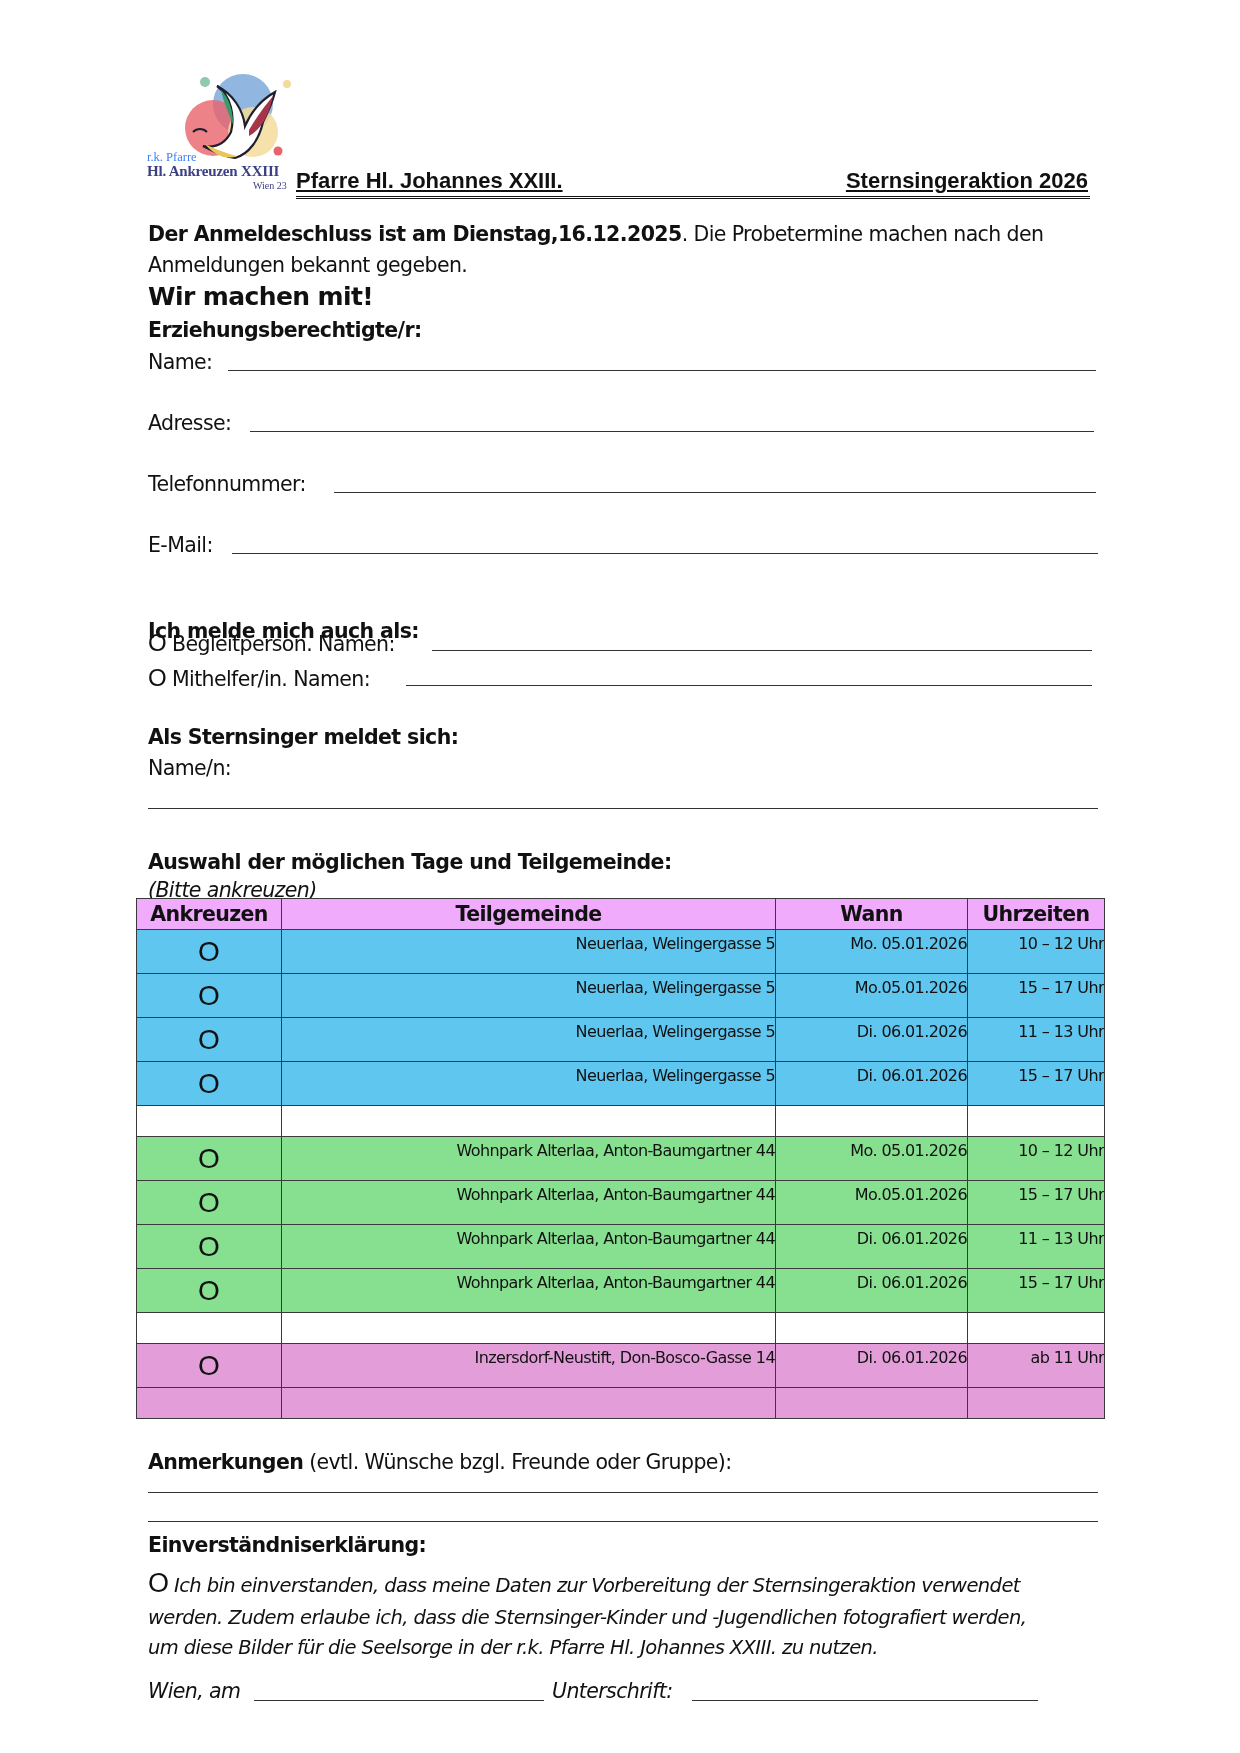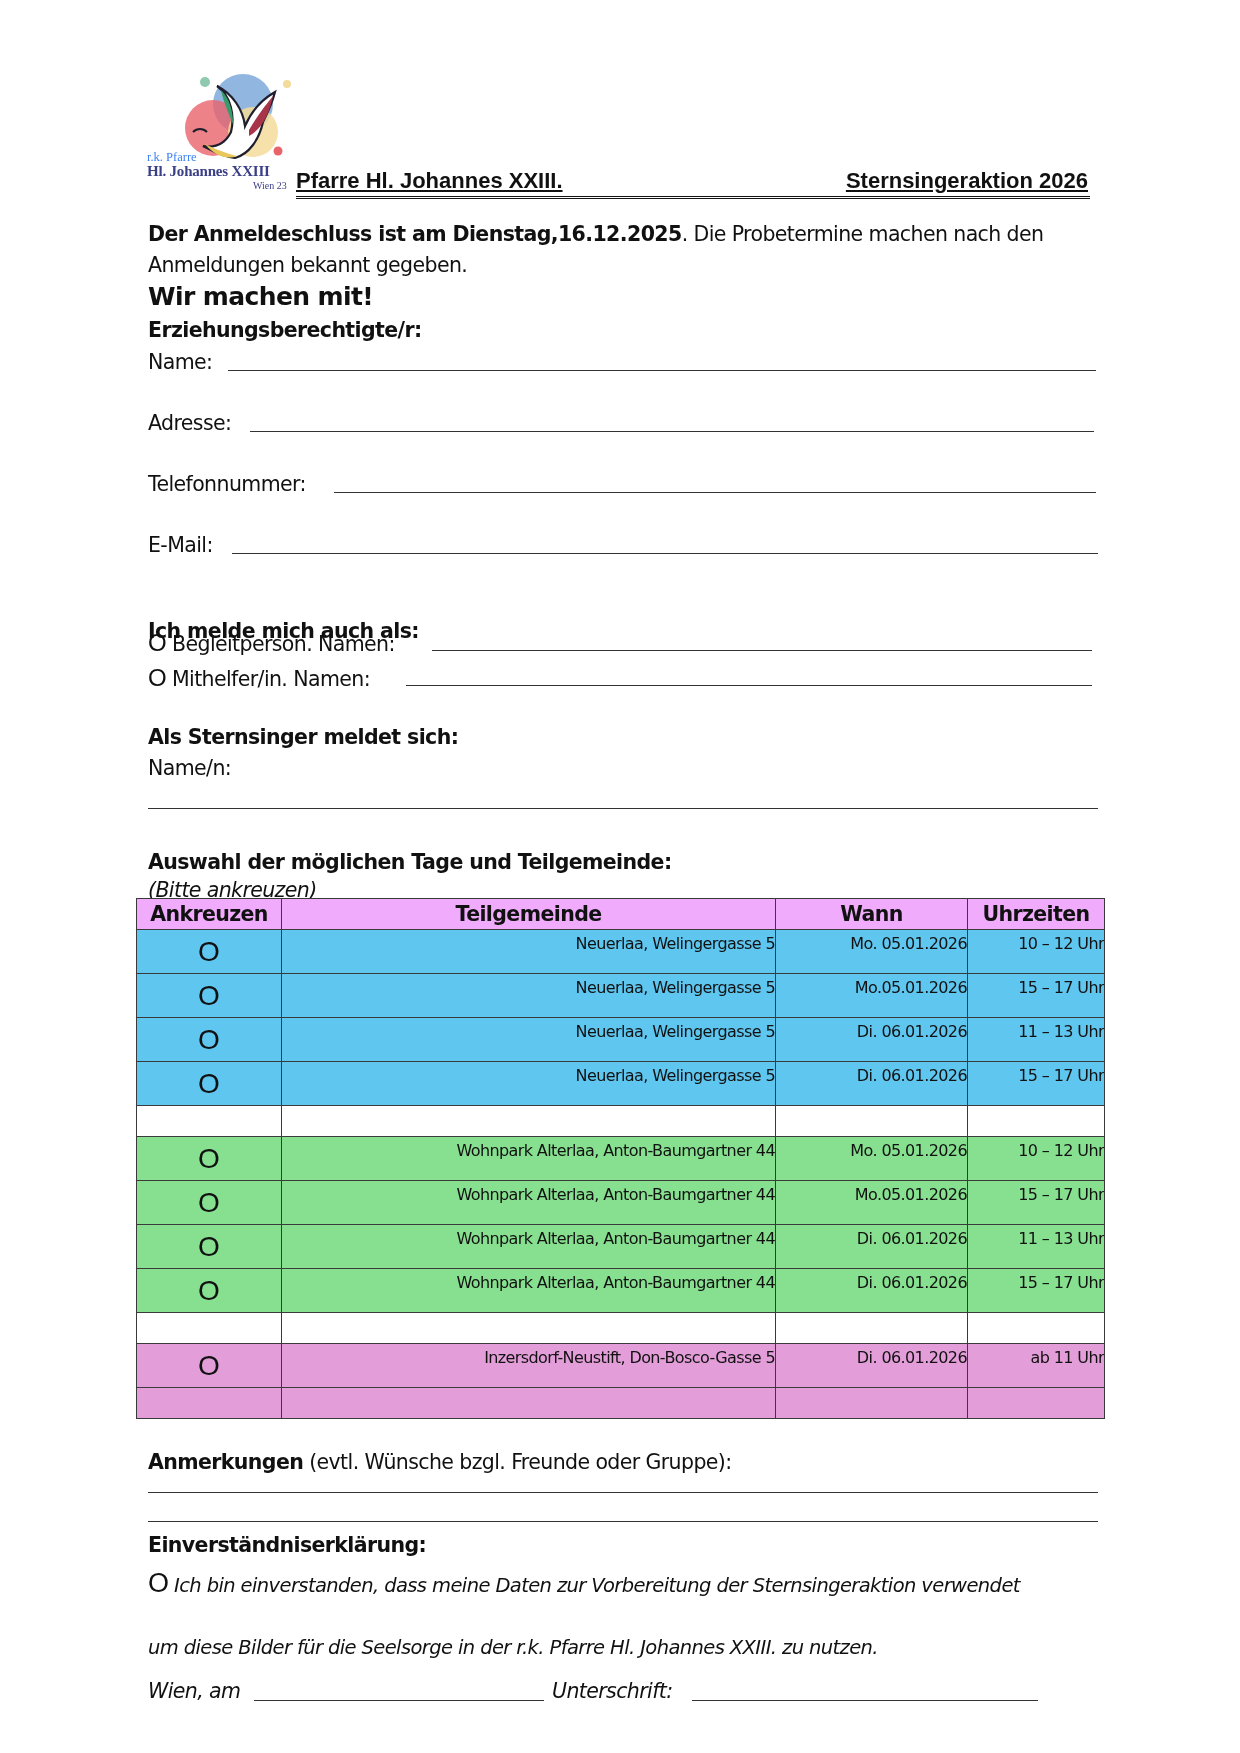--- a/index.html
+++ b/index.html
@@ -75,21 +75,21 @@
       <circle cx="142" cy="14" r="4" fill="#f3dc9a"></circle>
       <circle cx="133" cy="81" r="4.5" fill="#e8636a"></circle>
       <path d="M72 16 C86 26 90 46 86 62 C80 74 70 78 58 76 C66 80 76 86 90 88 C104 84 114 70 118 52 C124 40 128 30 130 22 C116 30 106 42 100 56 C98 40 88 24 72 16 Z" fill="#ffffff" stroke="#1f1f2e" stroke-width="2.2"></path>
       <path d="M76 20 C84 28 88 40 88 54 C82 40 78 30 76 20 Z" fill="#3a9b6a"></path>
       <path d="M104 60 C112 46 120 36 128 26 C124 44 118 58 104 66 Z" fill="#a8344a"></path>
       <path d="M60 74 C72 80 84 84 92 86 C82 90 70 86 60 74 Z" fill="#e8c65a"></path>
       <path d="M48 62 C52 58 58 58 62 62" fill="none" stroke="#1f1f2e" stroke-width="2"></path>
     </svg>
   </div>
   <div class="logo-text1">r.k. Pfarre</div>
-  <div class="logo-text2">Hl. Johannes XXIII</div>
+  <div class="logo-text2">Hl. Ankreuzen XXIII</div>
   <div class="logo-text3">Wien 23</div>
 
   <div class="header-row">
     <span class="header-left">Pfarre Hl. Johannes XXIII.</span>
     <span class="header-right">Sternsingeraktion 2026</span>
   </div>
 
   <div class="txt" style="top:224px;">
     <span class="bold">Der Anmeldeschluss ist am Dienstag,16.12.2025</span><span>. Die Probetermine machen nach den</span>
   </div>
@@ -202,21 +202,21 @@
         <td class="time">15 – 17 Uhr</td>
       </tr>
       <tr class="spacer">
         <td></td>
           <td></td>
           <td></td>
           <td></td>
       </tr>
       <tr class="pink">
         <td class="chk">O</td>
-        <td class="loc">Inzersdorf-Neustift, Don-Bosco-Gasse 5</td>
+        <td class="loc">Inzersdorf-Neustift, Don-Bosco-Gasse 14</td>
         <td class="when">Di. 06.01.2026</td>
         <td class="time">ab 11 Uhr</td>
       </tr>
       <tr class="pinkspacer">
         <td></td>
           <td></td>
           <td></td>
           <td></td>
       </tr>
     </tbody>
@@ -226,20 +226,21 @@
     <span class="bold">Anmerkungen</span><span> (evtl. Wünsche bzgl. Freunde oder Gruppe):</span>
   </div>
   <div class="field-line" style="left:148px; width:950px; top:1492px;"></div>
   <div class="field-line" style="left:148px; width:950px; top:1521px;"></div>
 
   <div class="txt bold" style="top:1535px;">Einverständniserklärung:</div>
   <div class="txt italic" style="top:1570px; font-size:19.5px;">
     <span style="font-family:'Liberation Sans',sans-serif; font-style:normal; font-size:27px;">O</span>
     <span>Ich bin einverstanden, dass meine Daten zur Vorbereitung der Sternsingeraktion verwendet</span>
   </div>
+  <div class="txt italic" style="top:1608px; font-size:19.5px;">werden. Zudem erlaube ich, dass die Sternsinger-Kinder und -Jugendlichen fotografiert werden,</div>
   <div class="txt italic" style="top:1638px; font-size:19.5px;">um diese Bilder für die Seelsorge in der r.k. Pfarre Hl. Johannes XXIII. zu nutzen.</div>
 
   <div class="txt italic" style="top:1681px;">Wien, am</div>
   <div class="field-line" style="left:254px; width:290px; top:1700px;"></div>
   <div class="txt italic" style="top:1681px; left:552px;">Unterschrift:</div>
   <div class="field-line" style="left:692px; width:346px; top:1700px;"></div>
 
 </div>
 
 </body></html>

